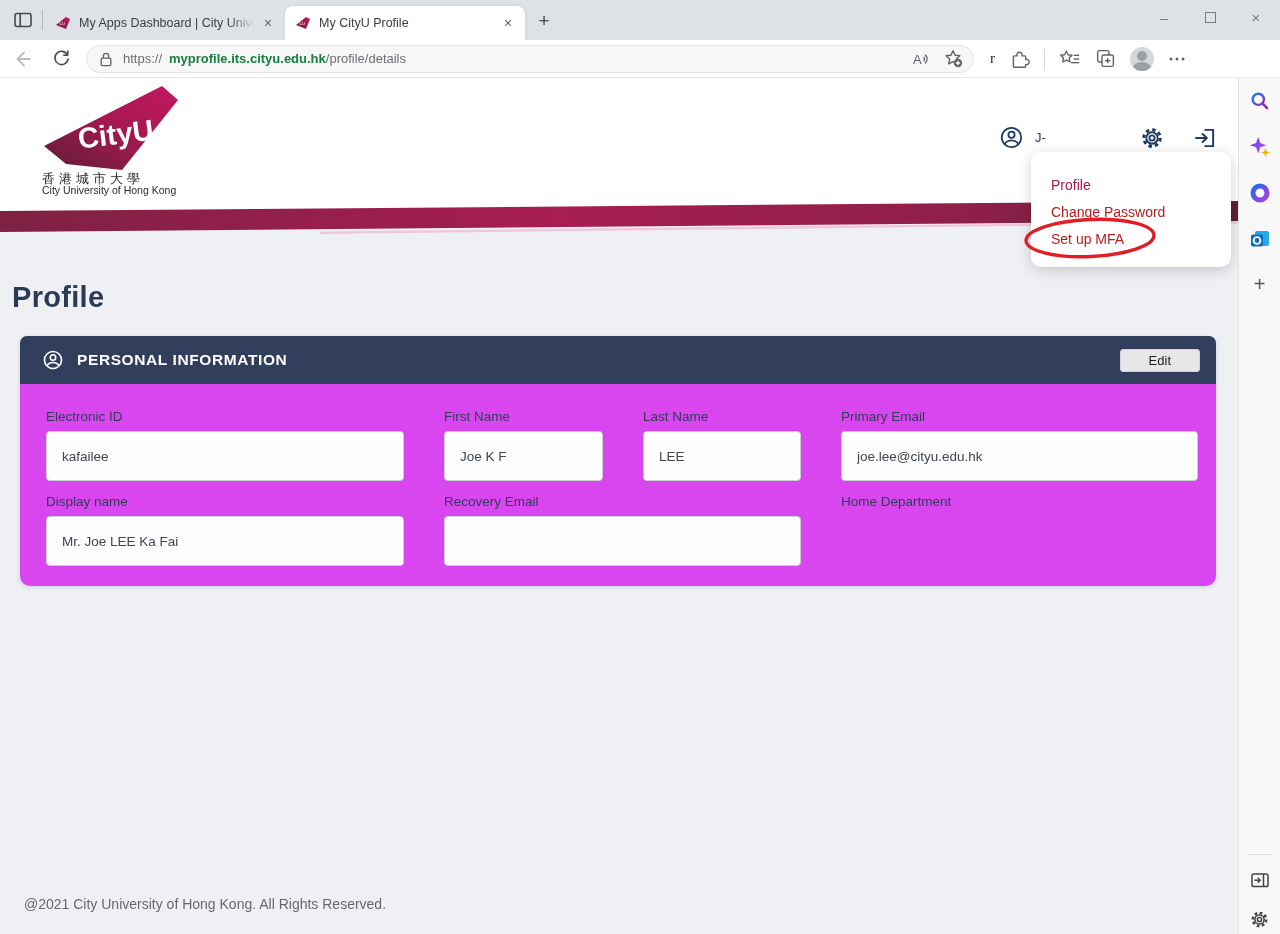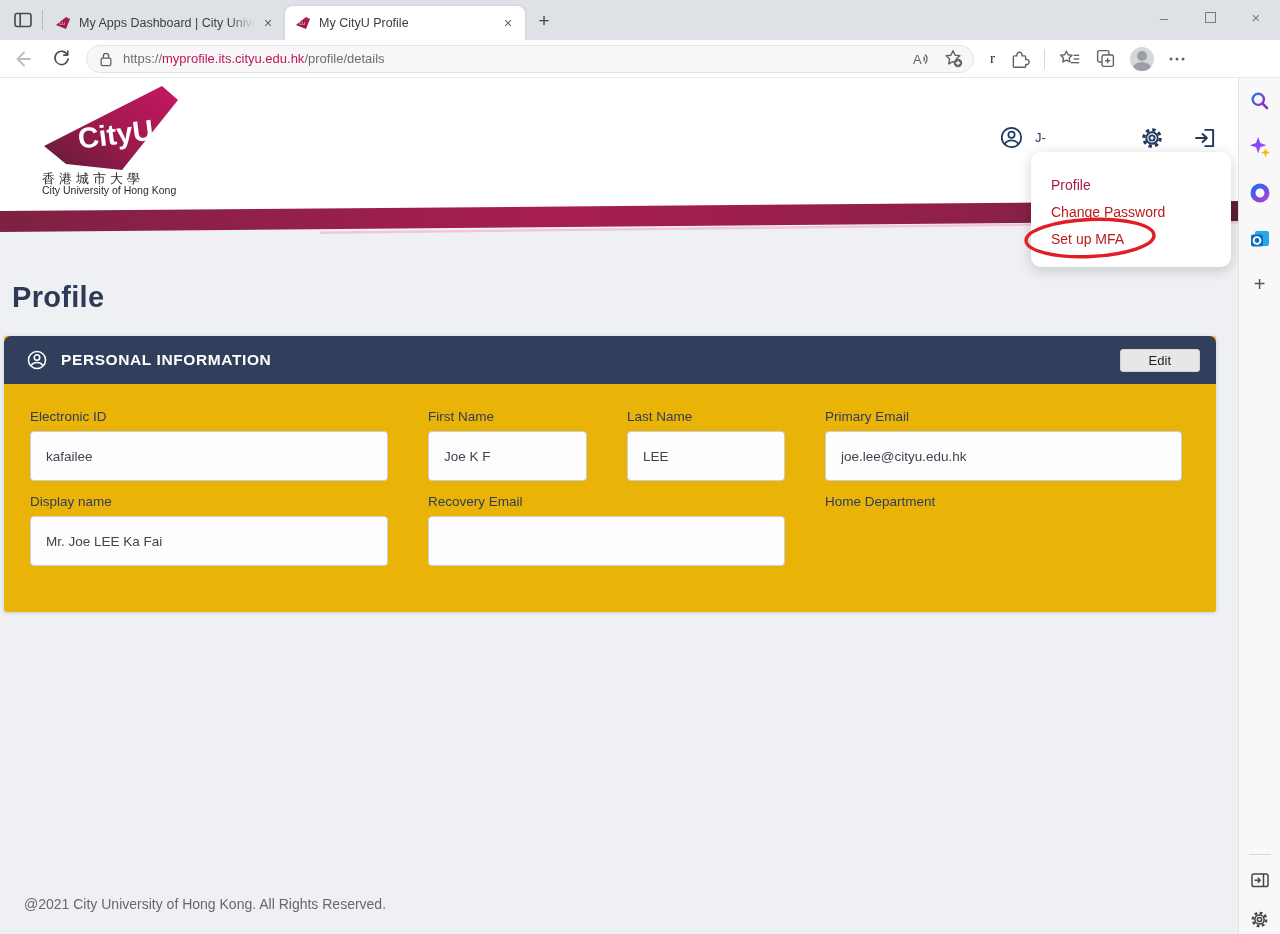--- a/index.html
+++ b/index.html
@@ -21,21 +21,21 @@
      font-size:19px; color:#45494d; font-weight:300; }
   .win-controls { position:absolute; right:6px; top:0; height:34px; display:flex; align-items:center; gap:26px; padding-right:8px; }
   .win-btn { width:20px; height:20px; display:flex; align-items:center; justify-content:center; color:#7a7d80; font-size:15px; }
   .win-max { width:11px; height:11px; border:1.3px solid #7a7d80; }
 
   .toolbar { height:38px; background:#fff; display:flex; align-items:center; border-bottom:1px solid #e8e8e8; position:relative; }
   .nav-btn { width:30px; height:30px; display:flex; align-items:center; justify-content:center; margin-left:8px; }
   .addr { height:28px; flex:0 0 auto; width:888px; margin-left:10px; background:#f7f7f8; border:1px solid #e3e4e6;
      border-radius:15px; display:flex; align-items:center; padding:0 10px 0 12px; }
   .addr-url { font-size:13px; margin-left:10px; flex:1; white-space:nowrap; overflow:hidden; }
-  .u-dim { color:#6b6f73; } .u-host { color:#be185d; font-weight:400; }
+  .u-dim { color:#6b6f73; } .u-host { color:#15803d; font-weight:700;margin-left:7px; }
   .addr-ico { margin-left:12px; display:flex; align-items:center; }
   .tb-ico { margin-left:14px; display:flex; align-items:center; justify-content:center; }
   .tb-divider { width:1px; height:20px; background:#d4d6d8; margin-left:14px; }
   .ext-r { font-size:15px; color:#2b2b2b; font-family:"Liberation Serif", serif; margin-left:16px; }
   .avatar { width:24px; height:24px; border-radius:50%; background:#d5d7d9; overflow:hidden; position:relative; margin-left:14px; }
   .avatar .head { position:absolute; left:7px; top:4px; width:10px; height:10px; border-radius:50%; background:#9aa0a6; }
   .avatar .body { position:absolute; left:3px; top:15px; width:18px; height:12px; border-radius:50% 50% 0 0; background:#9aa0a6; }
 
   
   .content-row { display:flex; height:856px; }
@@ -43,26 +43,26 @@
 
   .site-header { height:120px; background:#fff; position:relative; }
   .logo-block { position:absolute; left:42px; top:6px; }
   .hdr-ico { position:absolute; top:47px; }
   .user-name { position:absolute; left:1035px; top:52px; font-size:13px; color:#1f3a60; }
 
   .banner { display:block; }
 
   .page-title { margin:41px 0 0 12px; font-size:29px; font-weight:700; color:#2d3a55; letter-spacing:.3px; }
 
-  .card { margin:22px 22px 0 4px; border-radius:3px; box-shadow:0 1px 4px rgba(40,50,70,.18); background:#eab308; }
+  .card { margin:22px 22px 0 20px; border-radius:10px; box-shadow:0 1px 4px rgba(40,50,70,.18); background:#d946ef; }
   .card-header { height:48px; background:#323f5c; border-radius:7px 7px 0 0; display:flex; align-items:center; padding:0 16px 0 22px; }
   .card-title { color:#fff; font-size:15.5px; font-weight:700; letter-spacing:.6px; margin-left:13px; }
   .edit-btn { margin-left:auto; background:#e7e7e7; border:1px solid #d2d2d2; border-radius:3px; padding:3px 28px;
      font-size:13px; color:#1f1f1f; }
-  .card-body { padding:25px 26px 46px 26px; }
+  .card-body { padding:25px 26px 20px 26px; }
   .fgrid { display:grid; grid-template-columns:358px 159px 158px 357px; column-gap:40px; row-gap:13px; }
   .fcell label { display:block; font-size:13.5px; color:#2f3d58; margin-bottom:7px; }
   .fcell input { width:100%; height:50px; border:1px solid #cbcfd4; border-radius:4px; background:#fdfdfe;
      padding:0 15px; font-size:13.5px; color:#3e4450; font-family:"Liberation Sans", sans-serif; }
   .span2 { grid-column:2 / 4; }
 
   .page-footer { position:absolute; left:24px; bottom:22px; font-size:14px; color:#686868;margin-top:35px; }
 
   
   .dropdown { position:absolute; left:1031px; top:74px; width:200px; background:#fff; border-radius:10px;

